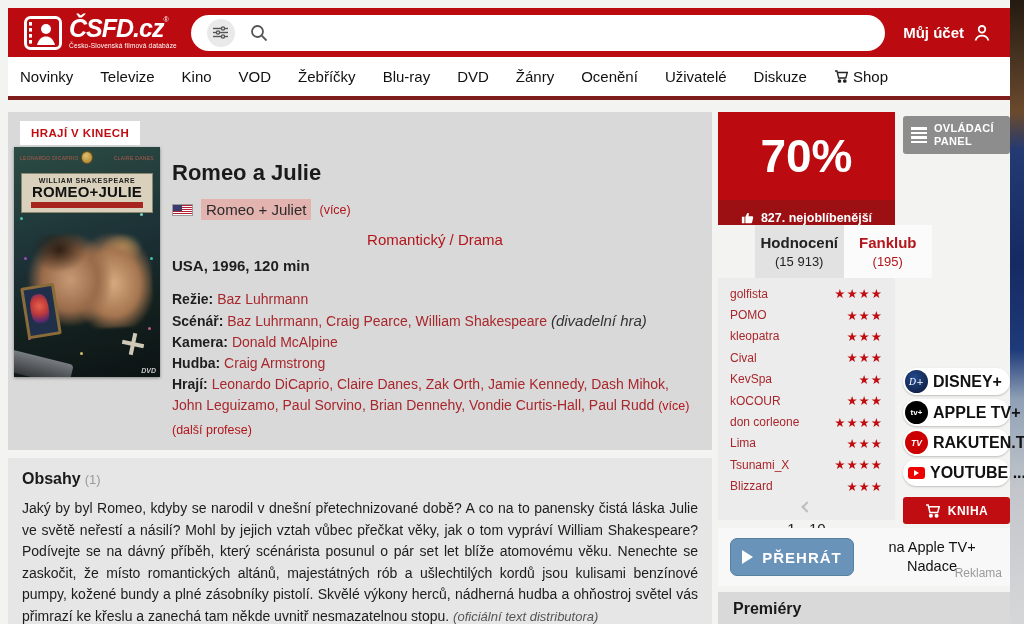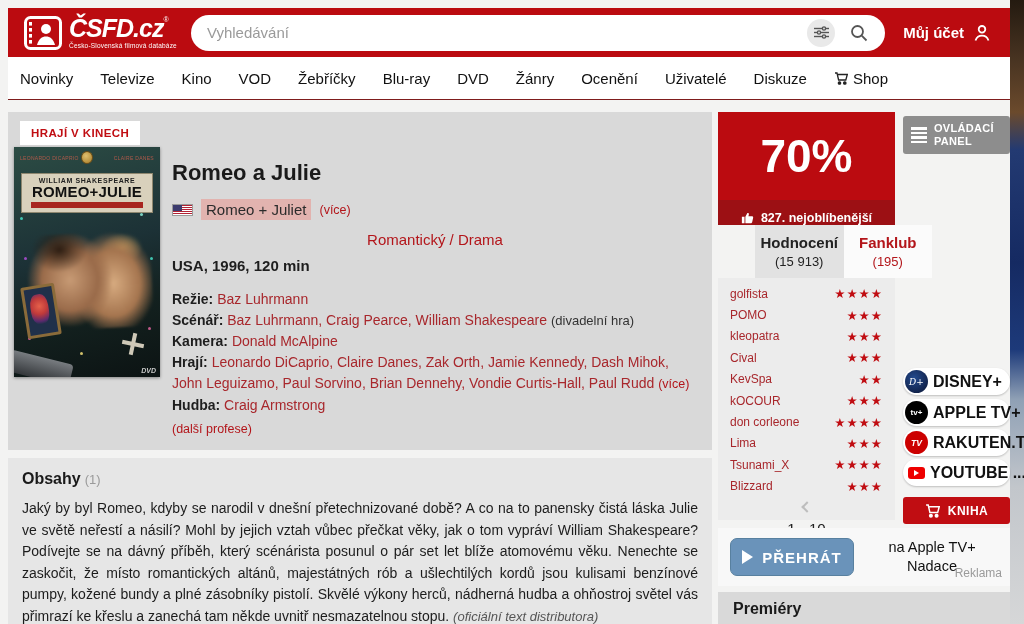--- a/index.html
+++ b/index.html
@@ -21,39 +21,39 @@
   .logo-tag { font-size:6.5px; letter-spacing:.2px; margin-top:2px; white-space:nowrap; }
   .search { flex:1; height:36px; background:#fff; border-radius:18px; margin:0 18px 0 14px; display:flex; align-items:center; padding:0 8px 0 16px; }
   .search input { flex:1; border:none; outline:none; font-size:15px; color:#333; font-family:"Liberation Sans",sans-serif; background:transparent; }
   .search input::placeholder { color:#9a9a9a; }
   .filter-circ { width:28px; height:28px; border-radius:50%; background:#e9e9e9; display:flex; align-items:center; justify-content:center; margin-right:14px; cursor:pointer; }
   .mag { margin-right:8px; cursor:pointer; display:flex; }
   .account { display:flex; align-items:center; color:#fff; font-weight:bold; font-size:15px; margin-right:18px; cursor:pointer; white-space:nowrap; }
   .account svg { margin-left:8px; }
 
   
-  .navbar { position:absolute; left:8px; top:57px; width:1002px; height:43px; background:#fff; border-bottom:1px solid #7f1d1d; display:flex; align-items:center; padding-left:12px; gap:27px; }
+  .navbar { position:absolute; left:8px; top:57px; width:1002px; height:43px; background:#fff; border-bottom:4px solid #7f1d1d; display:flex; align-items:center; padding-left:12px; gap:27px; }
   .nav-item { font-size:15px; color:#111; cursor:pointer; white-space:nowrap; display:flex; align-items:center; gap:5px; }
 
   
   .movie-panel { position:absolute; left:8px; top:112px; width:704px; height:338px; background:#d9d9d9; }
   .badge { position:absolute; left:12px; top:9px; background:#fff; color:#c00d12; font-size:11.5px; font-weight:bold; letter-spacing:.4px; padding:6px 11px; cursor:pointer; }
   .info { position:absolute; left:164px; top:48px; right:14px; }
   .m-title { font-size:22px; font-weight:bold; color:#1a1a1a; }
   .alt-row { display:flex; align-items:center; margin-top:13px; gap:8px; }
   .flag { position:relative; width:21px; height:12px; background:repeating-linear-gradient(180deg,#b22234 0 1px,#fff 1px 2px); border:1px solid #9a9a9a; flex:none; }
   .flag i { position:absolute; left:0; top:0; width:9px; height:6px; background:#3c3b6e; }
   .alt-name { font-size:15px; color:#2b2b2b; background:#e2b3af; padding:2px 5px; }
   .more { color:#b3151a; font-size:12.5px; cursor:pointer; }
   .genres { margin-top:11px; font-size:15px; font-weight:normal; color:#b3151a;text-align:center; }
   .origin { margin-top:9px; font-size:15px; font-weight:bold; color:#1e1e1e; }
   .credits { margin-top:15px; font-size:14px; line-height:21px; color:#1e1e1e; }
   .credits b { color:#1e1e1e; }
   .cred-val { color:#a8272c; cursor:pointer; }
-  .suffix-dark { font-size:13px; color:#333; }
+  .suffix-dark { font-size:15px; color:#333;font-style:italic; }
   .suffix-red { font-size:12.5px; color:#b3151a; cursor:pointer; }
   .other-prof { margin-top:6px; font-size:12.5px; color:#b3151a; cursor:pointer; }
 
   
   .poster { position:absolute; left:6px; top:35px; width:146px; height:230px; cursor:pointer; overflow:hidden;
     background:linear-gradient(165deg,#2c4c44 0%,#1c3136 45%,#13211f 70%,#0c1313 100%); box-shadow:0 1px 3px rgba(0,0,0,.4); }
   .p-names { position:absolute; top:8px; left:6px; right:6px; display:flex; justify-content:space-between; font-size:5px; color:#b05a4a; letter-spacing:.3px; }
   .p-medal { position:absolute; top:4px; left:50%; margin-left:-6px; width:12px; height:13px; border-radius:50%; background:radial-gradient(circle at 40% 35%,#e0bf6e,#a67c28); border:1px solid #6e4f18; }
   .p-banner { position:absolute; top:26px; left:7px; right:7px; background:#d9d1bc; border:1px solid #8e876f; text-align:center; padding:3px 0 4px; }
   .p-author { font-size:7px; font-weight:bold; color:#222; letter-spacing:.6px; }
@@ -143,21 +143,20 @@
           <rect x="5" y="24" width="3" height="3.6" fill="#fff"></rect>
         <circle cx="22" cy="13" r="5" fill="#fff"></circle>
         <path d="M13 29c1.5-6 5-8.5 9-8.5s7.5 2.5 9 8.5z" fill="#fff"></path>
       </svg>
       <div class="logo-txt">
         <div><span class="logo-name">ČSFD.cz</span><span class="logo-reg">®</span></div>
         <div class="logo-tag">Česko-Slovenská filmová databáze</div>
       </div>
     </div>
     <div class="search">
-      <input type="text" placeholder="Vyhledávání" style="">
       <span class="filter-circ">
         <svg width="15" height="13" viewBox="0 0 15 13" fill="none" stroke="#555" stroke-width="1.4">
           <line x1="0" y1="2.5" x2="15" y2="2.5"></line>
             <line x1="0" y1="6.5" x2="15" y2="6.5"></line>
             <line x1="0" y1="10.5" x2="15" y2="10.5"></line>
           <circle cx="10" cy="2.5" r="1.6" fill="#e9e9e9"></circle>
             <circle cx="5" cy="6.5" r="1.6" fill="#e9e9e9"></circle>
             <circle cx="10" cy="10.5" r="1.6" fill="#e9e9e9"></circle>
         </svg>
       </span>
@@ -231,22 +230,22 @@
           </span>
         <span class="alt-name">Romeo + Juliet</span>
         <span class="more">(více)</span>
       </div>
       <div class="genres">Romantický / Drama</div>
       <div class="origin">USA, 1996, 120 min</div>
       <div class="credits">
         <div><b>Režie:</b> <span class="cred-val">Baz Luhrmann</span></div>
         <div><b>Scénář:</b> <span class="cred-val">Baz Luhrmann, Craig Pearce, William Shakespeare</span> <span class="suffix-dark">(divadelní hra)</span></div>
         <div><b>Kamera:</b> <span class="cred-val">Donald McAlpine</span></div>
+        <div><b>Hudba:</b> <span class="cred-val">Craig Armstrong</span></div>
         <div><b>Hrají:</b> <span class="cred-val">Leonardo DiCaprio, Claire Danes, Zak Orth, Jamie Kennedy, Dash Mihok, John Leguizamo, Paul Sorvino, Brian Dennehy, Vondie Curtis-Hall, Paul Rudd</span> <span class="suffix-red">(více)</span></div>
-        <div><b>Hudba:</b> <span class="cred-val">Craig Armstrong</span></div>
       </div>
       <div class="other-prof">(další profese)</div>
     </div>
   </div>
 
   <div class="plot-panel">
     <div class="plot-head"><span>Obsahy</span><span class="plot-count">(1)</span></div>
     <div class="plot-text"><span>Jaký by byl Romeo, kdyby se narodil v dnešní přetechnizované době? A co na to panensky čistá láska Julie ve světě neřestí a násilí? Mohl by jejich vztah vůbec přečkat věky, jak o tom vypráví William Shakespeare? Podívejte se na dávný příběh, který scénárista posunul o pár set let blíže atomovému věku. Nenechte se zaskočit, že místo romantických altánů, majestátných rób a ušlechtilých kordů jsou kulisami benzínové pumpy, kožené bundy a plné zásobníky pistolí. Skvělé výkony herců, nádherná hudba a ohňostroj světel vás přimrazí ke křeslu a zanechá tam někde uvnitř nesmazatelnou stopu. </span><span class="plot-src">(oficiální text distributora)</span></div>
   </div>
 

